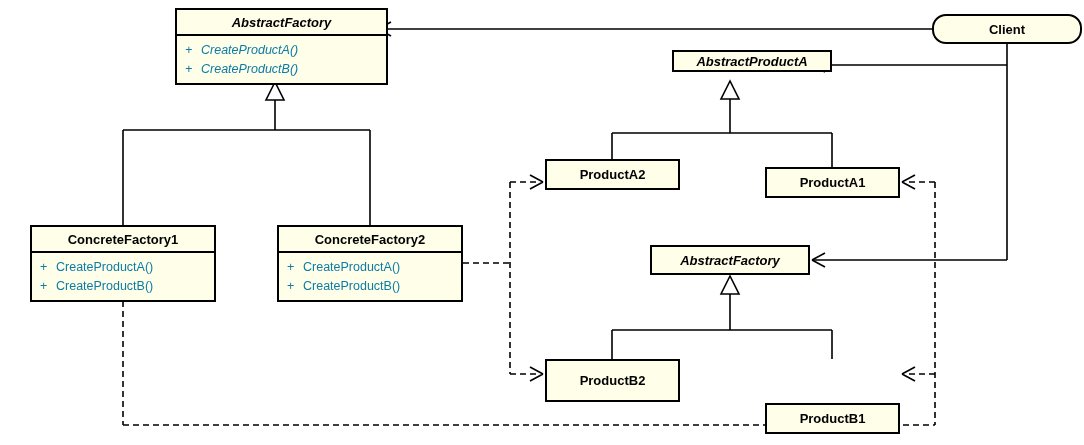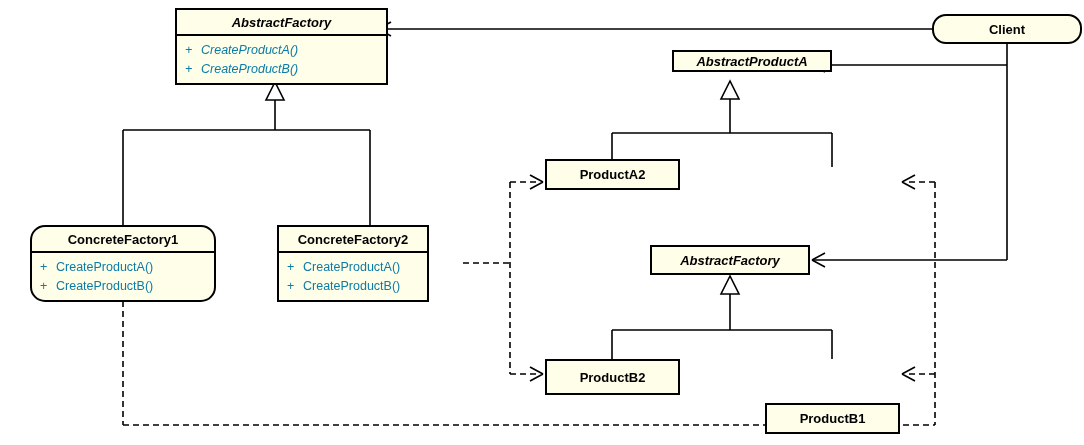--- a/index.html
+++ b/index.html
@@ -95,42 +95,45 @@
   </div>
 
   <div class="uml-class simple abstract" style="left:672px;top:50px;width:160px;height:22px;">
     <div class="uml-title">AbstractProductA</div>
   </div>
 
   <div class="uml-class simple" style="left:545px;top:159px;width:135px;height:31px;">
     <div class="uml-title">ProductA2</div>
   </div>
 
+  <div class="uml-class simple" style="left:765px;top:167px;width:135px;height:31px;">
+    <div class="uml-title">ProductA1</div>
+  </div>
 
-  <div class="uml-class" style="left:30px;top:225px;width:186px;border-radius:15px;">
+  <div class="uml-class" style="left:30px;top:225px;width:186px;">
     <div class="uml-title">ConcreteFactory1</div>
     <div class="uml-methods">
       <div class="uml-method"><span class="vis">+</span><span>CreateProductA()</span></div>
       <div class="uml-method"><span class="vis">+</span><span>CreateProductB()</span></div>
     </div>
   </div>
 
-  <div class="uml-class" style="left:277px;top:225px;width:152px;">
+  <div class="uml-class" style="left:277px;top:225px;width:186px;">
     <div class="uml-title">ConcreteFactory2</div>
     <div class="uml-methods">
       <div class="uml-method"><span class="vis">+</span><span>CreateProductA()</span></div>
       <div class="uml-method"><span class="vis">+</span><span>CreateProductB()</span></div>
     </div>
   </div>
 
   <div class="uml-class simple abstract" style="left:650px;top:245px;width:160px;height:30px;">
     <div class="uml-title">AbstractFactory</div>
   </div>
 
-  <div class="uml-class simple" style="left:545px;top:359px;width:135px;height:36px;">
+  <div class="uml-class simple" style="left:545px;top:359px;width:135px;height:43px;">
     <div class="uml-title">ProductB2</div>
   </div>
 
   <div class="uml-class simple" style="left:765px;top:359px;width:135px;height:31px;margin-top:44px;">
     <div class="uml-title">ProductB1</div>
   </div>
 
 </div>
 
 </body></html>

